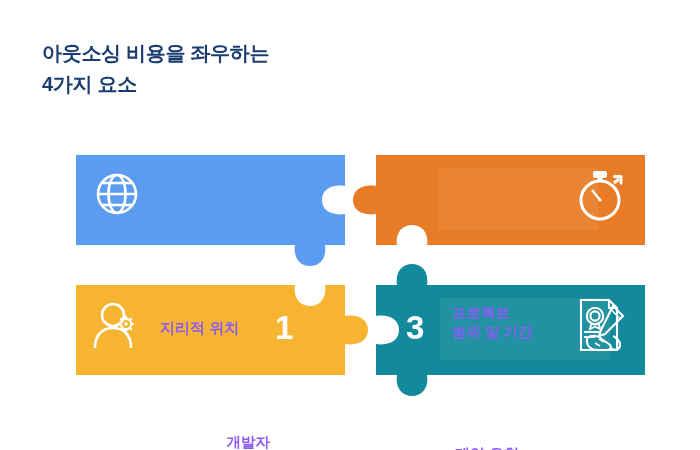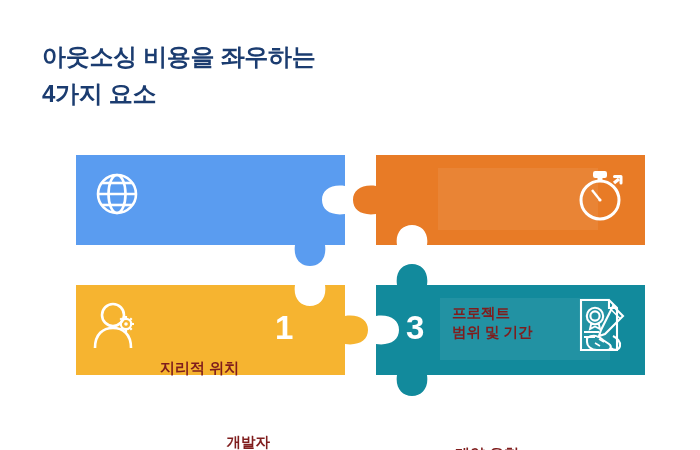--- a/index.html
+++ b/index.html
@@ -7,51 +7,51 @@
     width:700px;height:450px;
     background:#ffffff;
     font-family:"Liberation Sans","DejaVu Sans",sans-serif;
     overflow:hidden;position:relative;
   }
   #slide{position:absolute;inset:0;background:#ffffff;}
 
   
   #title{
     position:absolute;left:42px;top:38px;
-    font-size:24px;font-weight:bold;line-height:1.55;
+    font-size:20px;font-weight:bold;line-height:1.55;
     color:#1b3c70;letter-spacing:-0.3px;white-space:pre-line;
   }
 
   
   #logo{position:absolute;left:572px;top:40px;width:92px;height:42px;}
   #logo svg{display:block;}
   #logo-tagline{
     position:absolute;left:0;top:31px;width:92px;
     font-size:3.1px;font-weight:bold;color:#2a3e6b;
     letter-spacing:0.35px;text-align:center;
     transform:scale(1,1.1);transform-origin:center top;
     white-space:nowrap;
   }
 
   
   #board{position:absolute;left:0;top:130px;width:700px;height:290px;}
   #board svg{display:block;width:700px;height:290px;}
 
   
   .plabel{
-    position:absolute;color:#7f1d1d;font-weight:bold;
+    position:absolute;color:#8b5cf6;font-weight:bold;
     line-height:1.28;white-space:pre-line;
   }
   .pnum{
     position:absolute;color:#ffffff;font-weight:bold;
     font-size:33px;line-height:1;
   }
 
   
-  #p1-label{left:160px;top:188px;font-size:15px;margin-top:40px;}
+  #p1-label{left:160px;top:188px;font-size:15px;}
   #p1-num{left:275px;top:181px;}
   
   #p3-label{left:452px;top:174px;font-size:14.5px;}
   #p3-num{left:406px;top:181px;}
   
   #p2-label{left:124px;top:303px;font-size:14.5px;text-align:right;width:146px;}
   #p2-num{left:281px;top:309px;}
   
   #p4-label{left:455px;top:314px;font-size:15px;}
   #p4-num{left:410px;top:308px;}

